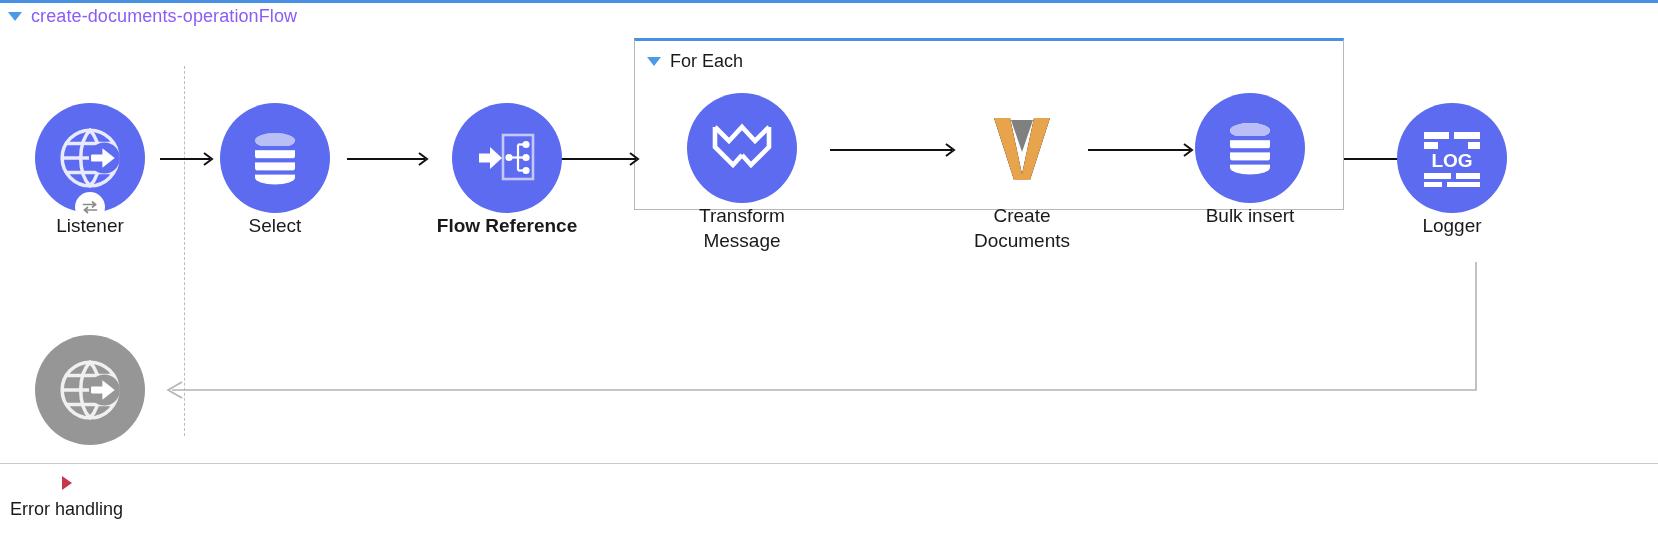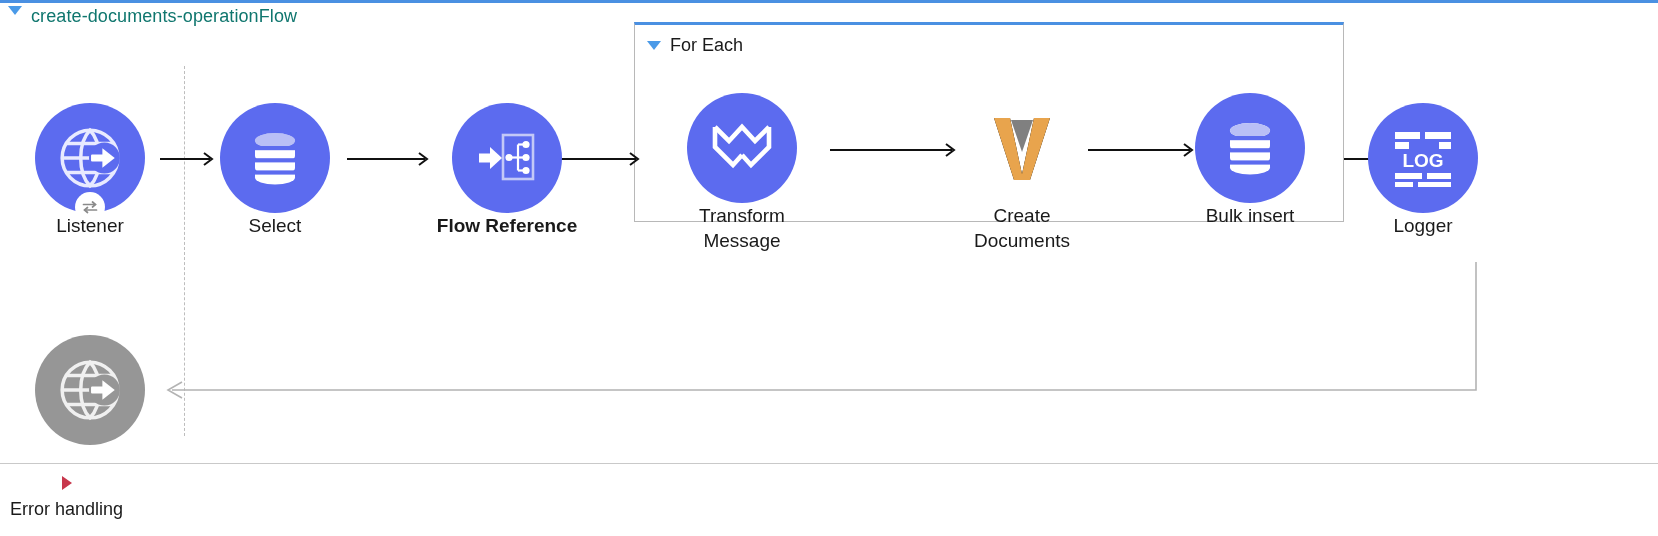--- a/index.html
+++ b/index.html
@@ -24,25 +24,25 @@
   .flow-top-border {
     position: absolute;
     left: 0; top: 0;
     width: 1658px; height: 3px;
     background: #4a90e2;
   }
   .flow-title {
     position: absolute;
     left: 8px; top: 6px;
     display: flex;
-    align-items: flex-start;
+    align-items: center;
     gap: 9px;
     font-size: 18px;
     letter-spacing: .1px;
-    color: #0f766e;
+    color: #8b5cf6;
     white-space: nowrap;
   }
   .tri-down {
     width: 0; height: 0;
     border-left: 7px solid transparent;
     border-right: 7px solid transparent;
     border-top: 9px solid #4a9ae8;
     display: block;
   }
   .tri-right {
@@ -151,21 +151,21 @@
 
   <div class="flow-top-border"></div>
 
   <div class="flow-title">
     <span class="tri-down"></span>
     <span>create-documents-operationFlow</span>
   </div>
 
   <div class="dashed-sep" style="left:184px; top:66px; height:370px;"></div>
 
-  <div class="scope" style="left:634px; top:22px; width:710px; height:200px;">
+  <div class="scope" style="left:634px; top:38px; width:710px; height:172px;">
     <div class="scope-title">
       <span class="tri-down"></span>
       <span>For Each</span>
     </div>
   </div>
 
   <svg class="arrow" style="left:160px; top:151px;" width="58" height="16" viewBox="0 0 58 16">
     <line x1="0" y1="8" x2="50" y2="8" stroke="#111" stroke-width="2"></line>
     <polyline points="44,2 52,8 44,14" fill="none" stroke="#111" stroke-width="2"></polyline>
   </svg>
@@ -314,21 +314,21 @@
         <ellipse cx="30" cy="49.5" rx="20" ry="7" fill="#ffffff"></ellipse>
         <ellipse cx="30" cy="12.5" rx="20" ry="7.5" fill="#b9bff6"></ellipse>
         <rect x="9" y="18" width="42" height="4.2" fill="#5c6bef"></rect>
         <rect x="9" y="30.2" width="42" height="4.2" fill="#5c6bef"></rect>
         <rect x="9" y="42.4" width="42" height="4.2" fill="#5c6bef"></rect>
       </svg>
     </div>
     <div class="node-label">Bulk insert</div>
   </div>
 
-  <div class="node" style="left:1348px; top:103px;">
+  <div class="node" style="left:1377px; top:103px;">
     <div class="node-circle">
       <svg width="66" height="58" viewBox="0 0 66 58">
         <g fill="#ffffff">
           <rect x="5" y="3" width="25" height="7"></rect>
           <rect x="35" y="3" width="26" height="7"></rect>
           <rect x="5" y="13" width="14" height="7"></rect>
           <rect x="49" y="13" width="12" height="7"></rect>
           <rect x="5" y="44" width="27" height="6"></rect>
           <rect x="37" y="44" width="24" height="6"></rect>
           <rect x="5" y="53" width="18" height="5"></rect>

